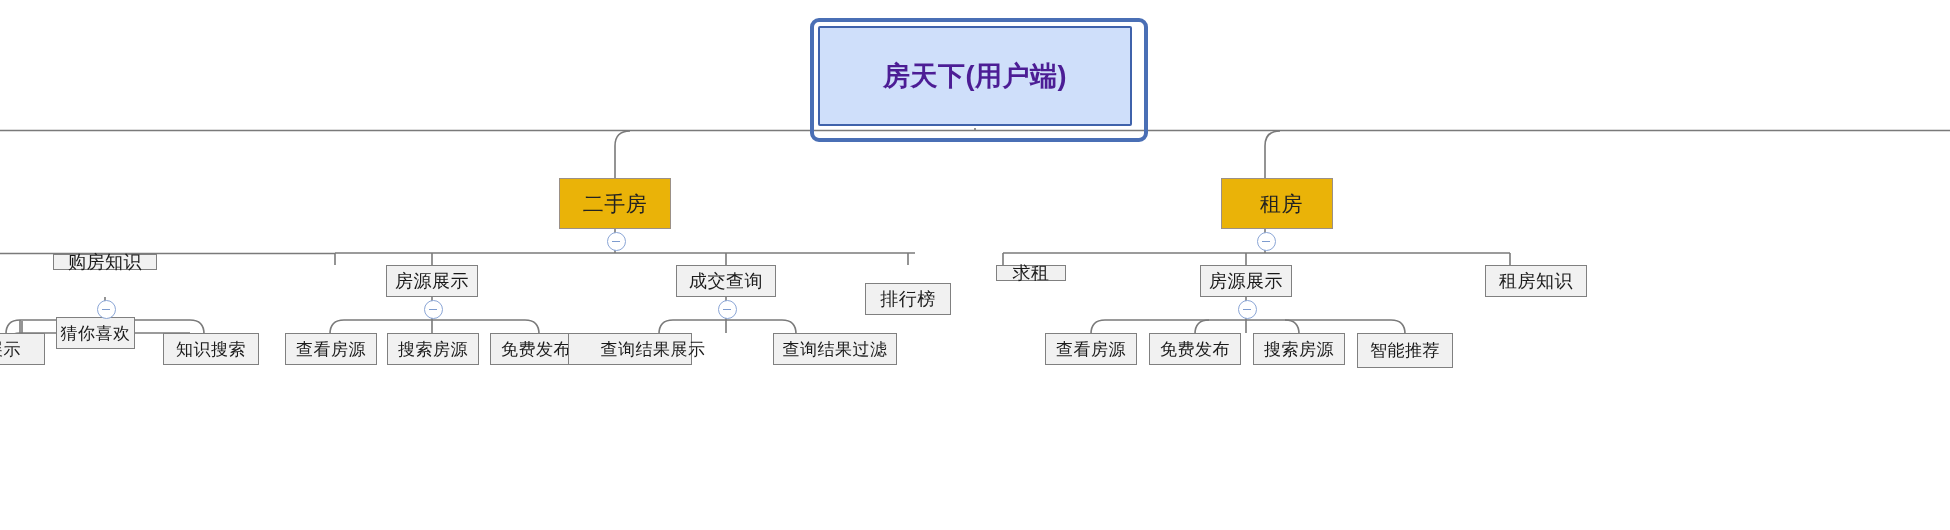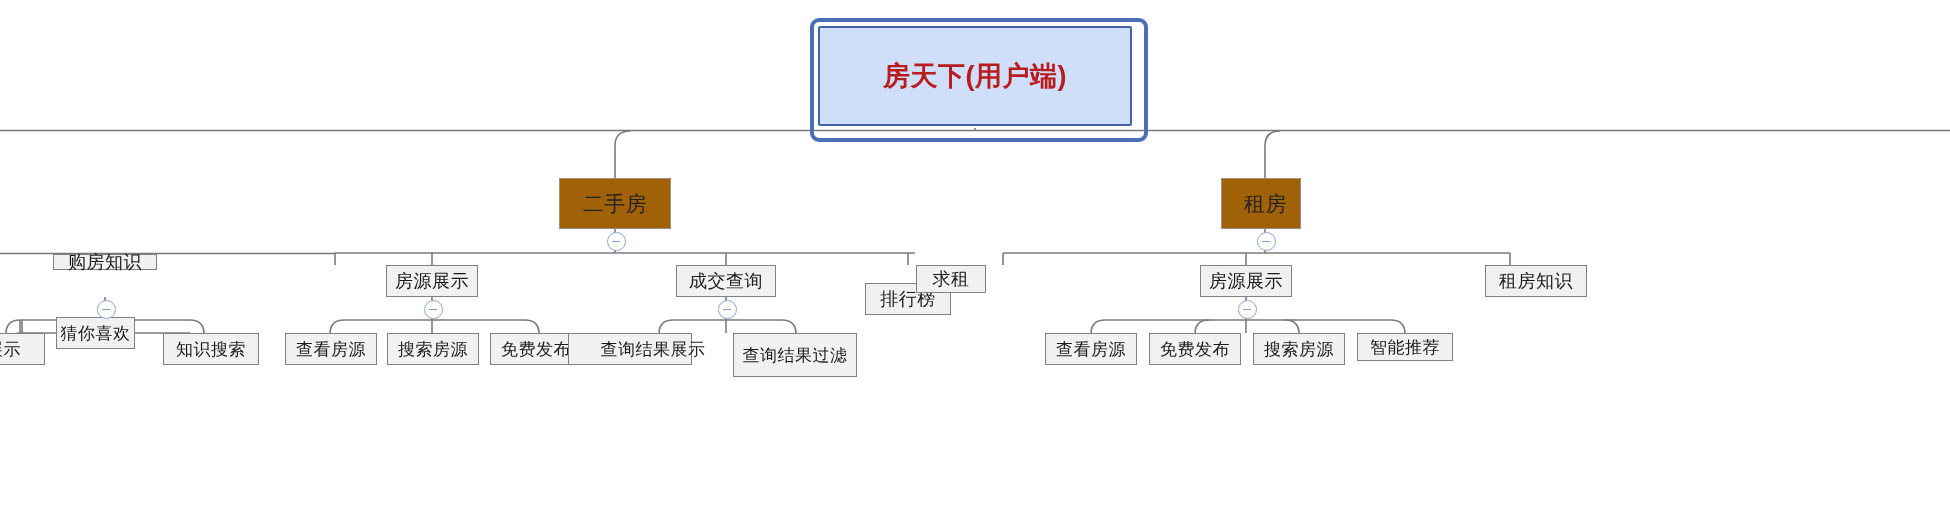--- a/index.html
+++ b/index.html
@@ -13,29 +13,29 @@
 
   
   .node{
     position:absolute;box-sizing:border-box;
     display:flex;align-items:center;justify-content:center;
     text-align:center;white-space:nowrap;
     color:#1c1c1c;letter-spacing:.5px;
   }
   .node.root{
     background:#cfdffa;border:2px solid #3f62ab;
-    font-size:27px;font-weight:bold;color:#b91c1c;
+    font-size:27px;font-weight:bold;color:#4c1d95;
     border-radius:2px;z-index:6;
   }
   .root-ring{
     position:absolute;border:4px solid #4a6fb5;border-radius:9px;
     background:transparent;z-index:5;
   }
   .node.cat{
-    background:#a16207;border:1.6px solid #9b9086;
+    background:#eab308;border:1.6px solid #9b9086;
     font-size:21px;color:#222;z-index:4;
   }
   .node.sub{
     background:#f1f1f1;border:1.6px solid #808080;
     font-size:18px;color:#1a1a1a;z-index:4;
   }
   .node.leaf{
     background:#f1f1f1;border:1.6px solid #808080;
     font-size:17px;color:#1a1a1a;z-index:4;
   }
@@ -107,45 +107,45 @@
 
       <path d="M432,333 L432,333"></path>
       <path d="M105,333 L105,333"></path>
     </g>
   </svg>
 
   <div class="root-ring" style="left:810px;top:18px;width:330px;height:116px;"></div>
   <div class="node root" style="left:818px;top:26px;width:314px;height:100px;">房天下(用户端)</div>
 
   <div class="node cat" style="left:559px;top:178px;width:112px;height:51px;">二手房</div>
-  <div class="node cat" style="left:1221px;top:178px;width:80px;height:51px;padding-left:9px;">租房</div>
+  <div class="node cat" style="left:1221px;top:178px;width:112px;height:51px;padding-left:9px;">租房</div>
 
   <div class="node sub" style="left:53px;top:254px;width:104px;height:16px;text-align:right;">购房知识</div>
   <div class="node sub" style="left:386px;top:265px;width:92px;height:32px;">房源展示</div>
   <div class="node sub" style="left:676px;top:265px;width:100px;height:32px;">成交查询</div>
   <div class="node sub" style="left:865px;top:283px;width:86px;height:32px;">排行榜</div>
-  <div class="node sub" style="left:916px;top:265px;width:70px;height:28px;">求租</div>
+  <div class="node sub" style="left:996px;top:265px;width:70px;height:16px;">求租</div>
   <div class="node sub" style="left:1200px;top:265px;width:92px;height:32px;">房源展示</div>
   <div class="node sub" style="left:1459px;top:265px;width:102px;height:32px;margin-left:26px;">租房知识</div>
 
   <div class="node leaf" style="left:-38px;top:333px;width:83px;height:32px;">展示</div>
   <div class="node leaf" style="left:56px;top:317px;width:79px;height:32px;">猜你喜欢</div>
   <div class="node leaf" style="left:163px;top:333px;width:96px;height:32px;">知识搜索</div>
 
   <div class="node leaf" style="left:285px;top:333px;width:92px;height:32px;">查看房源</div>
   <div class="node leaf" style="left:387px;top:333px;width:92px;height:32px;">搜索房源</div>
   <div class="node leaf" style="left:490px;top:333px;width:92px;height:32px;">免费发布</div>
 
   <div class="node leaf" style="left:568px;top:333px;width:124px;height:32px;padding-left:46px;">查询结果展示</div>
-  <div class="node leaf" style="left:733px;top:333px;width:124px;height:44px;">查询结果过滤</div>
+  <div class="node leaf" style="left:773px;top:333px;width:124px;height:32px;">查询结果过滤</div>
 
   <div class="node leaf" style="left:1045px;top:333px;width:92px;height:32px;">查看房源</div>
   <div class="node leaf" style="left:1149px;top:333px;width:92px;height:32px;">免费发布</div>
   <div class="node leaf" style="left:1253px;top:333px;width:92px;height:32px;">搜索房源</div>
-  <div class="node leaf" style="left:1357px;top:333px;width:96px;height:28px;">智能推荐</div>
+  <div class="node leaf" style="left:1357px;top:333px;width:96px;height:35px;">智能推荐</div>
 
   <div class="toggle" style="left:606.5px;top:232px;">
       <span class="bar"></span>
     </div>
   <div class="toggle" style="left:1256.5px;top:232px;">
       <span class="bar"></span>
     </div>
   <div class="toggle" style="left:96.5px;top:300px;">
       <span class="bar"></span>
     </div>

